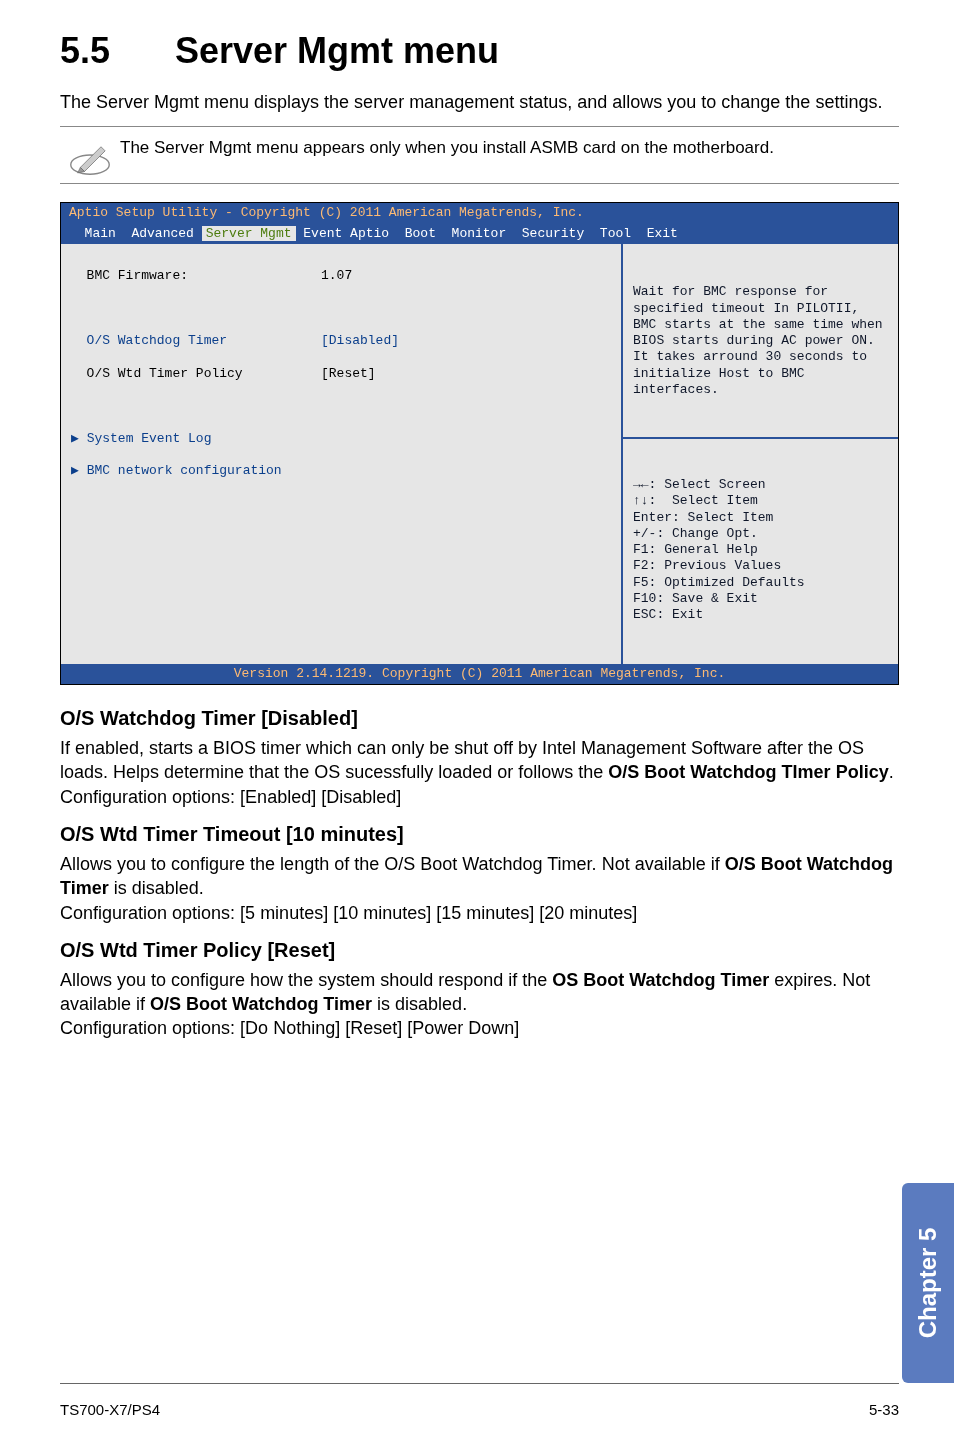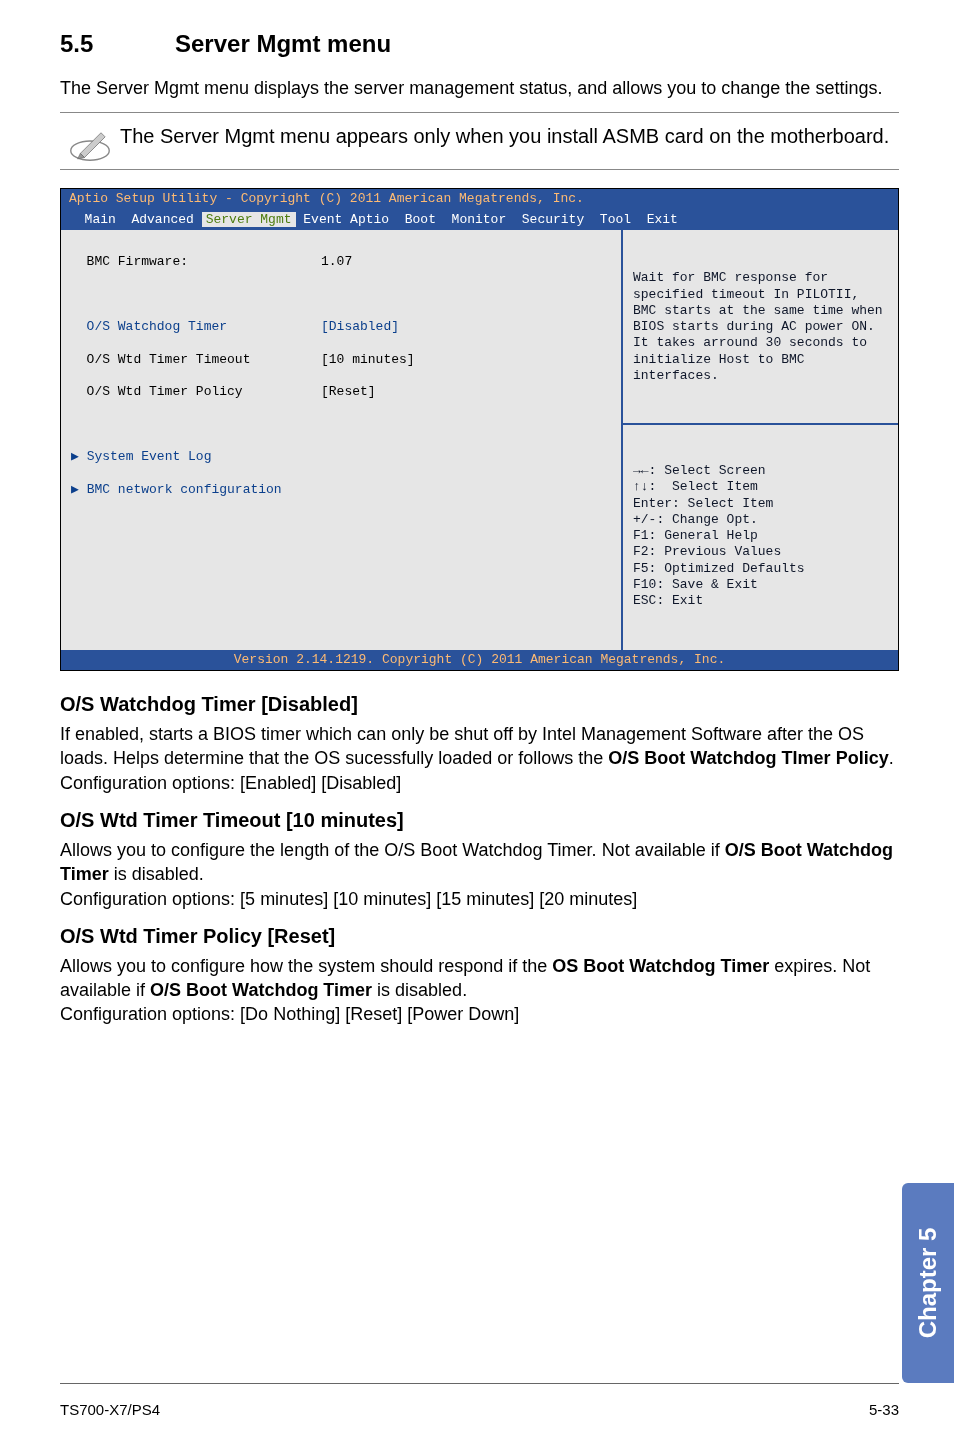--- a/index.html
+++ b/index.html
@@ -10,21 +10,21 @@
     color: #000;
     width: 954px;
   }
   .page {
     padding: 30px 55px 30px 60px;
     box-sizing: border-box;
     position: relative;
     min-height: 1438px;
   }
   h1.section-title {
-    font-size: 24px;
+    font-size: 36px;
     font-weight: bold;
     margin: 0 0 18px 0;
   }
   h1.section-title .secnum { display:inline-block; width:115px; }
   p.body {
     font-size: 18px;
     line-height: 1.35;
     margin: 0 0 12px 0;
   }
   
@@ -38,21 +38,21 @@
   }
   .notebox .icon {
     width: 60px;
     flex: 0 0 60px;
     display:flex;
     align-items:center;
     justify-content:center;
   }
   .notebox .icon svg { width:44px; height:44px; }
   .notebox .notetext {
-    font-size: 20px;
+    font-size: 17px;
     line-height: 1.35;
     padding: 4px 0;
     text-align: justify;
   }
 
   
   .bios {
     font-family: "Courier New", monospace;
     font-size: 13px;
     line-height: 1.25;
@@ -165,21 +165,20 @@
   </div>
 
   <div class="bios">
     <div class="bios-top">Aptio Setup Utility - Copyright (C) 2011 American Megatrends, Inc.</div>
     <div class="bios-menubar">  <span>Main</span>  <span>Advanced</span> <span class="active">Server Mgmt</span> <span>Event Aptio</span>  <span>Boot</span>  <span>Monitor</span>  <span>Security</span>  <span>Tool</span>  <span>Exit</span></div>
     <div class="bios-body">
       <div class="bios-left">
 <div class="row black"><span class="lbl">  <span>BMC Firmware:</span></span><span class="val">1.07</span></div>
 <div class="row">&nbsp;</div>
 <div class="row"><span class="lbl blue">  <span>O/S Watchdog Timer</span></span><span class="val blue">[Disabled]</span></div>
-<div class="row black"><span class="lbl">  <span>O/S Wtd Timer Timeout</span></span><span class="val">[10 minutes]</span></div>
 <div class="row black"><span class="lbl">  <span>O/S Wtd Timer Policy</span></span><span class="val">[Reset]</span></div>
 <div class="row">&nbsp;</div>
 <div class="row blue"><span class="tri">▶ </span><span>System Event Log</span></div>
 <div class="row blue"><span class="tri">▶ </span><span>BMC network configuration</span></div>
       </div>
       <div class="bios-right">
         <div style="min-height:110px;">Wait for BMC response for specified timeout In PILOTII, BMC starts at the same time when BIOS starts during AC power ON. It takes arround 30 seconds to initialize Host to BMC interfaces.</div>
         <div style="border-top:2px solid #2a529a; margin:6px -10px 6px -10px;"></div>
         <div style="white-space:pre;">→←: Select Screen
 ↑↓:  Select Item

